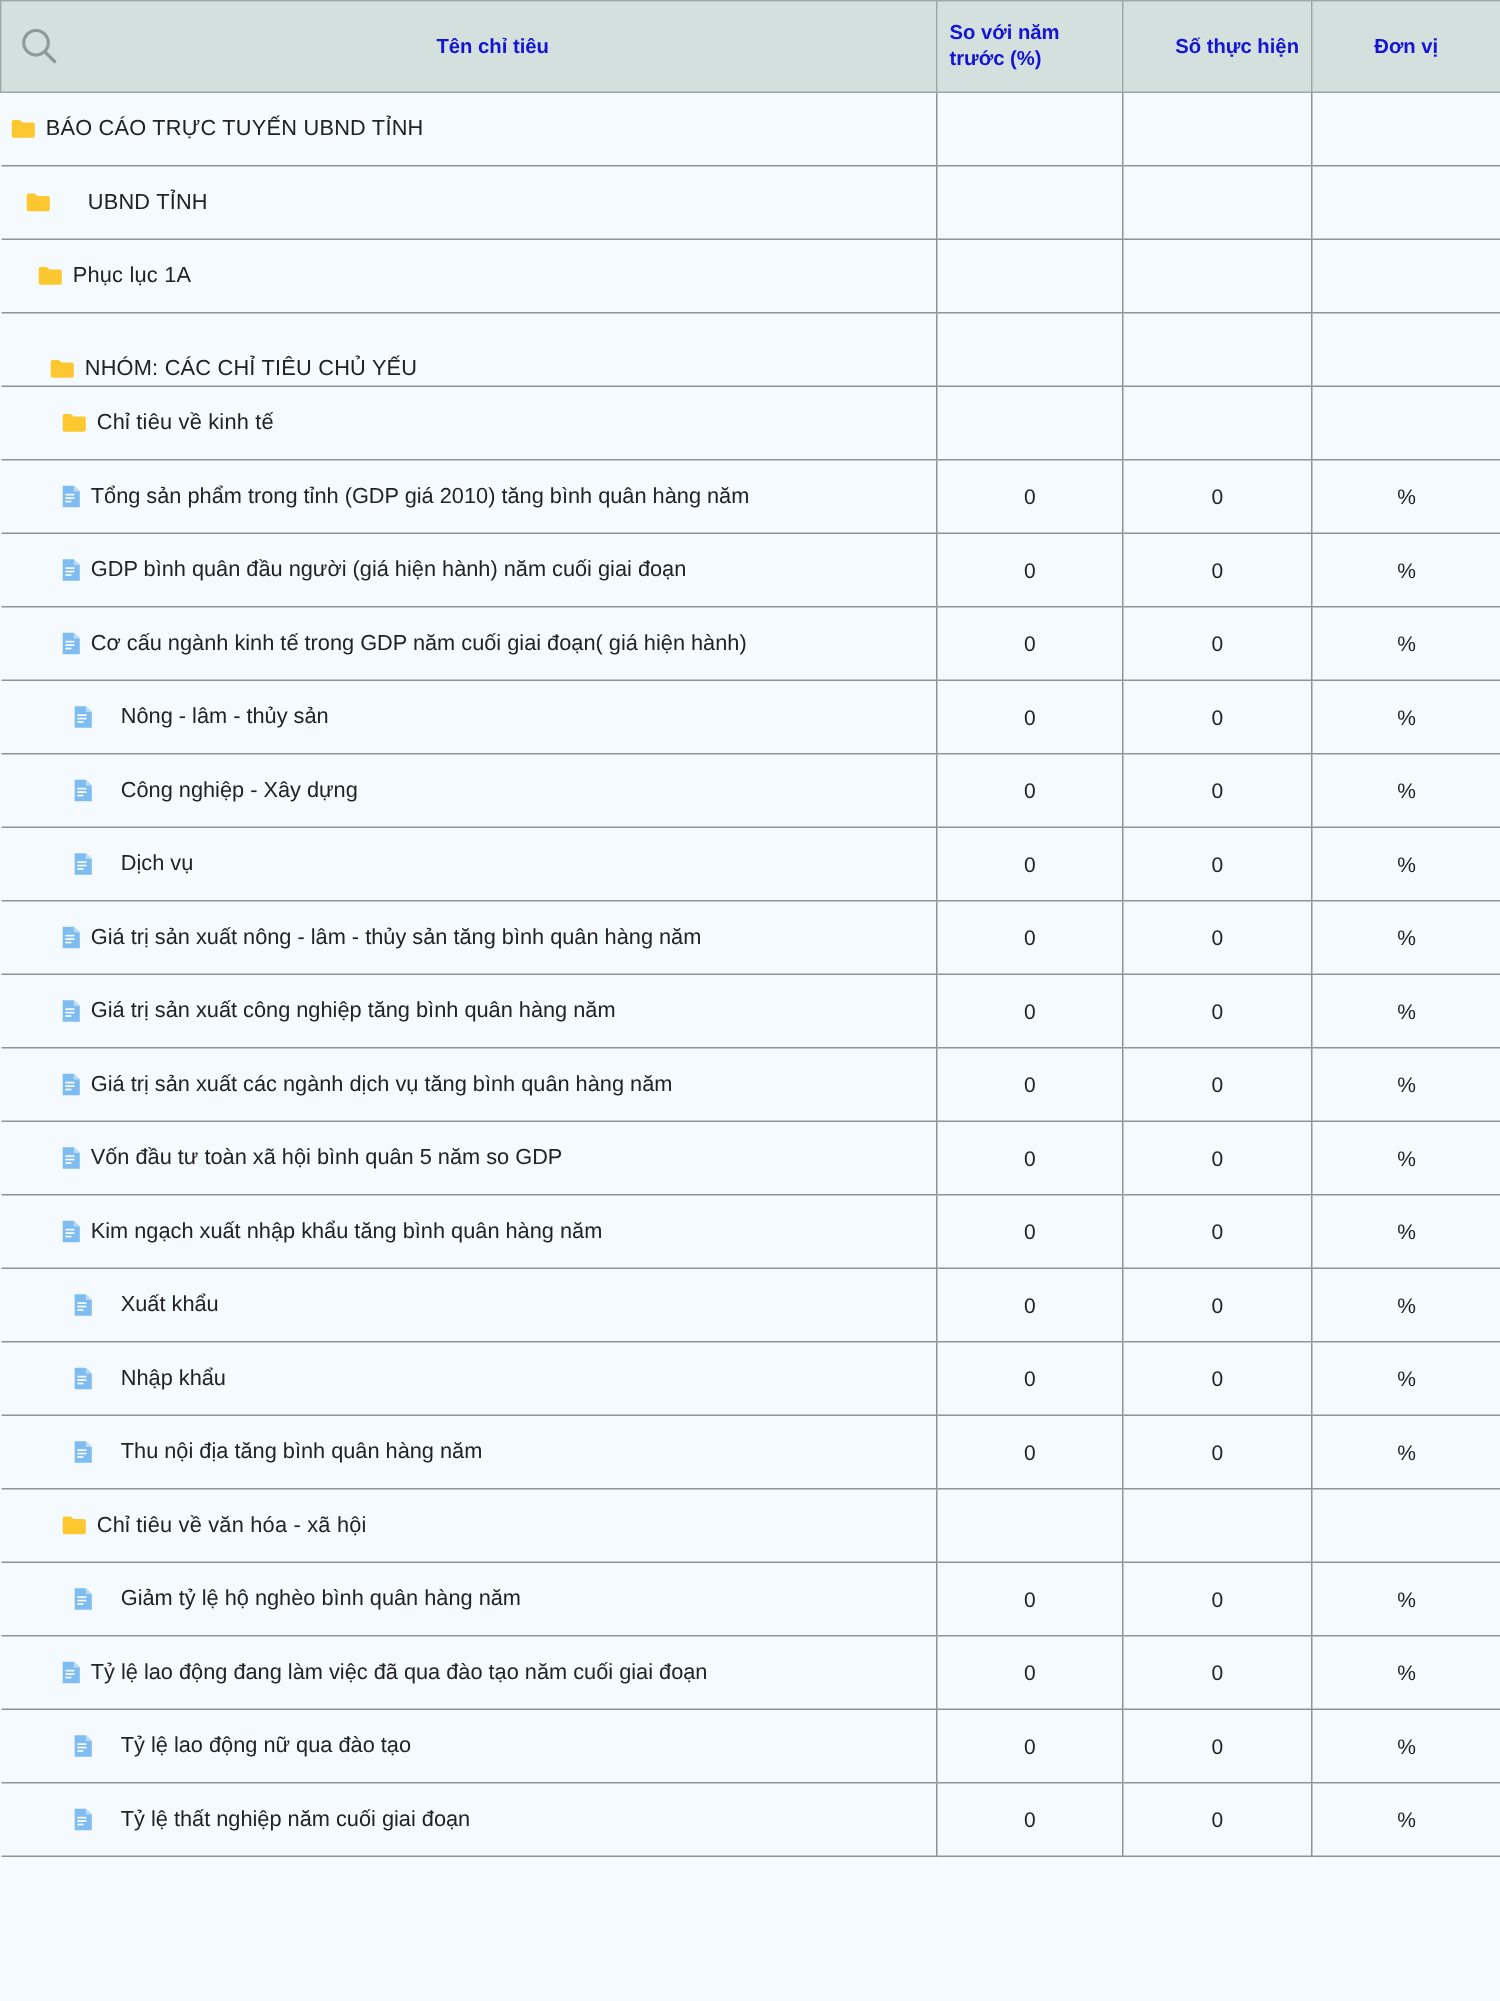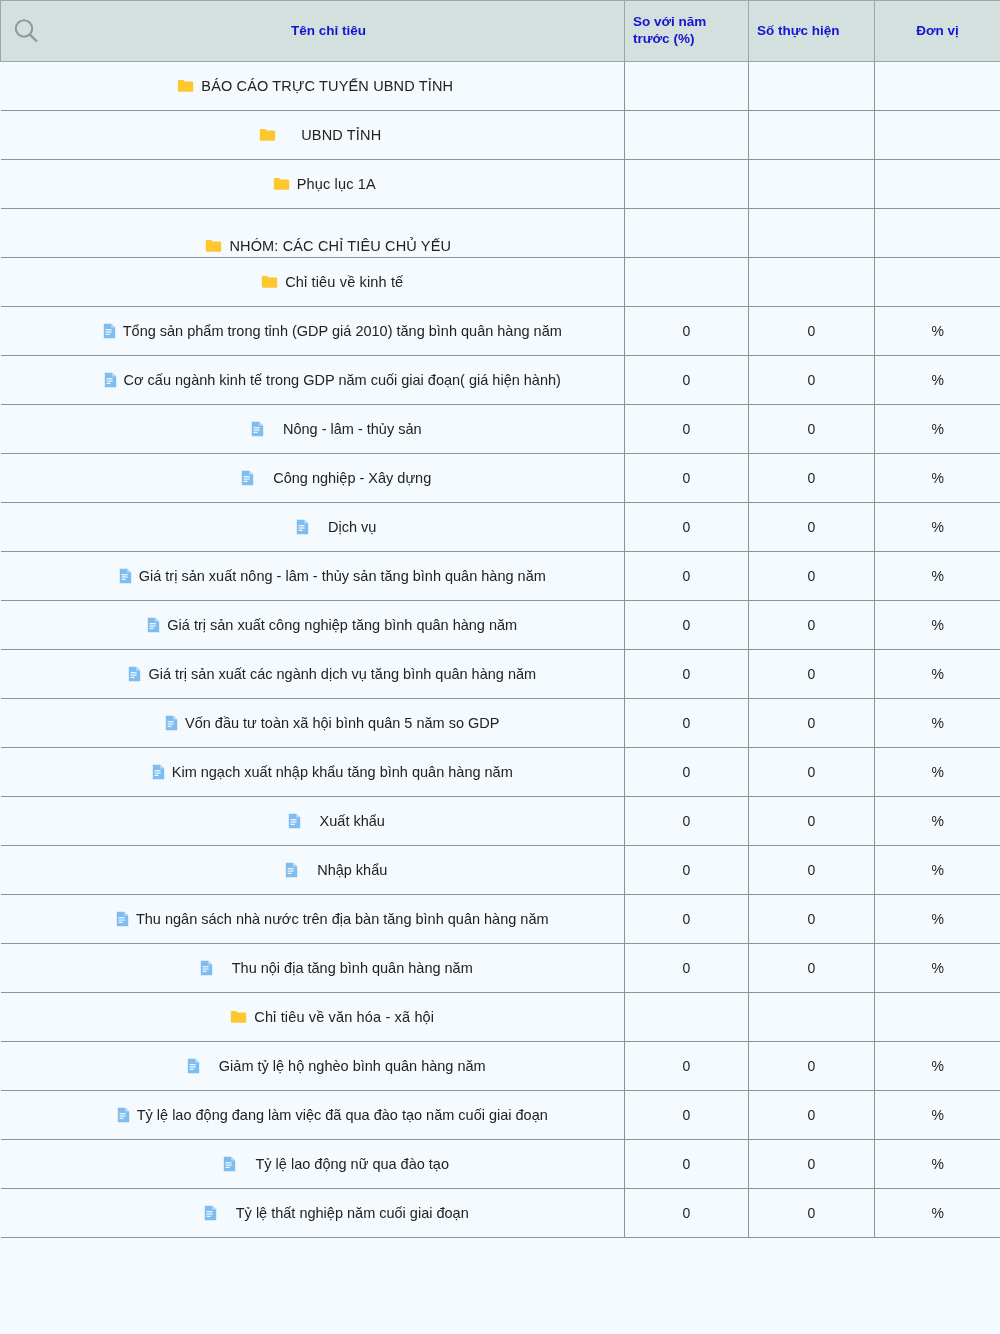--- a/index.html
+++ b/index.html
@@ -47,21 +47,21 @@
   thead th.col-name {
     text-align: center;
   }
   .search-icon {
     display: inline-block;
     width: 30px;
     height: 30px;
     flex: 0 0 30px;
   }
   thead th.col-cmp { text-align: left; padding-right: 4px; }
-  thead th.col-val { text-align: left; }
+  thead th.col-val { text-align: right; }
   thead th.col-unit { text-align: center; }
 
   
   .hdr-split {
     display: flex;
     align-items: center;
     width: 100%;
     height: 60px;
   }
   .hdr-split .hdr-title {
@@ -94,21 +94,20 @@
     font-size: 14px;
     color: #232323;
   }
   tbody td.cell-unit { border-right: none; }
 
   .node {
     display: flex;
     align-items: center;
     gap: 7px;
     line-height: 1;
-    justify-content: center;
   }
   .node .label { white-space: nowrap; }
 
   
   .node.folder .label { letter-spacing: 0.15px; }
 
   
   .icon {
     display: inline-block;
     flex: 0 0 auto;
@@ -240,20 +239,37 @@
         <tr>
           <td class="cell-name">
             <div class="node lvl-4 leaf">
               <span class="icon doc-icon"><svg viewBox="0 0 13 16" width="13" height="16" aria-hidden="true">
                   <path d="M0.8 0.8 h7.4 L12.2 4.6 V15.2 H0.8 Z" fill="#7fbdf0"></path>
                   <path d="M8.2 0.8 L12.2 4.6 H8.2 Z" fill="#b9dbf7"></path>
                   <rect x="2.6" y="6.2" width="6" height="1.1" fill="#ffffff"></rect>
                   <rect x="2.6" y="8.5" width="6" height="1.1" fill="#ffffff"></rect>
                   <rect x="2.6" y="10.8" width="4" height="1.1" fill="#ffffff"></rect>
                 </svg></span>
+              <span class="label">GDP bình quân đầu người (giá hiện hành) năm cuối giai đoạn</span>
+            </div>
+          </td>
+          <td class="cell-num">0</td>
+          <td class="cell-num">0</td>
+          <td class="cell-unit">%</td>
+        </tr>
+        <tr>
+          <td class="cell-name">
+            <div class="node lvl-4 leaf">
+              <span class="icon doc-icon"><svg viewBox="0 0 13 16" width="13" height="16" aria-hidden="true">
+                  <path d="M0.8 0.8 h7.4 L12.2 4.6 V15.2 H0.8 Z" fill="#7fbdf0"></path>
+                  <path d="M8.2 0.8 L12.2 4.6 H8.2 Z" fill="#b9dbf7"></path>
+                  <rect x="2.6" y="6.2" width="6" height="1.1" fill="#ffffff"></rect>
+                  <rect x="2.6" y="8.5" width="6" height="1.1" fill="#ffffff"></rect>
+                  <rect x="2.6" y="10.8" width="4" height="1.1" fill="#ffffff"></rect>
+                </svg></span>
               <span class="label">Cơ cấu ngành kinh tế trong GDP năm cuối giai đoạn( giá hiện hành)</span>
             </div>
           </td>
           <td class="cell-num">0</td>
           <td class="cell-num">0</td>
           <td class="cell-unit">%</td>
         </tr>
         <tr>
           <td class="cell-name">
             <div class="node lvl-5 leaf">
@@ -411,37 +427,20 @@
           <td class="cell-name">
             <div class="node lvl-5 leaf">
               <span class="icon doc-icon"><svg viewBox="0 0 13 16" width="13" height="16" aria-hidden="true">
                   <path d="M0.8 0.8 h7.4 L12.2 4.6 V15.2 H0.8 Z" fill="#7fbdf0"></path>
                   <path d="M8.2 0.8 L12.2 4.6 H8.2 Z" fill="#b9dbf7"></path>
                   <rect x="2.6" y="6.2" width="6" height="1.1" fill="#ffffff"></rect>
                   <rect x="2.6" y="8.5" width="6" height="1.1" fill="#ffffff"></rect>
                   <rect x="2.6" y="10.8" width="4" height="1.1" fill="#ffffff"></rect>
                 </svg></span>
               <span class="label">Nhập khẩu</span>
-            </div>
-          </td>
-          <td class="cell-num">0</td>
-          <td class="cell-num">0</td>
-          <td class="cell-unit">%</td>
-        </tr>
-        <tr>
-          <td class="cell-name">
-            <div class="node lvl-4 leaf">
-              <span class="icon doc-icon"><svg viewBox="0 0 13 16" width="13" height="16" aria-hidden="true">
-                  <path d="M0.8 0.8 h7.4 L12.2 4.6 V15.2 H0.8 Z" fill="#7fbdf0"></path>
-                  <path d="M8.2 0.8 L12.2 4.6 H8.2 Z" fill="#b9dbf7"></path>
-                  <rect x="2.6" y="6.2" width="6" height="1.1" fill="#ffffff"></rect>
-                  <rect x="2.6" y="8.5" width="6" height="1.1" fill="#ffffff"></rect>
-                  <rect x="2.6" y="10.8" width="4" height="1.1" fill="#ffffff"></rect>
-                </svg></span>
-              <span class="label">Thu ngân sách nhà nước trên địa bàn tăng bình quân hàng năm</span>
             </div>
           </td>
           <td class="cell-num">0</td>
           <td class="cell-num">0</td>
           <td class="cell-unit">%</td>
         </tr>
         <tr>
           <td class="cell-name">
             <div class="node lvl-5 leaf">
               <span class="icon doc-icon"><svg viewBox="0 0 13 16" width="13" height="16" aria-hidden="true">

